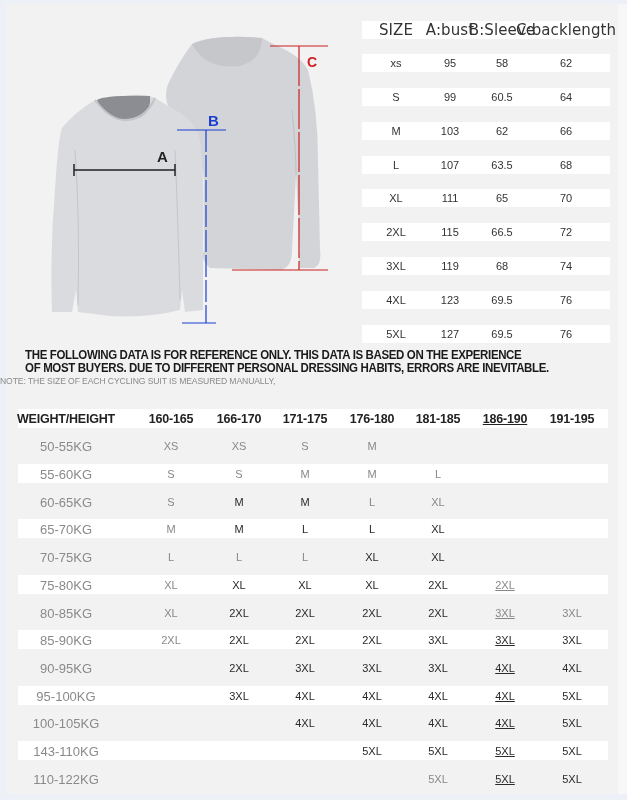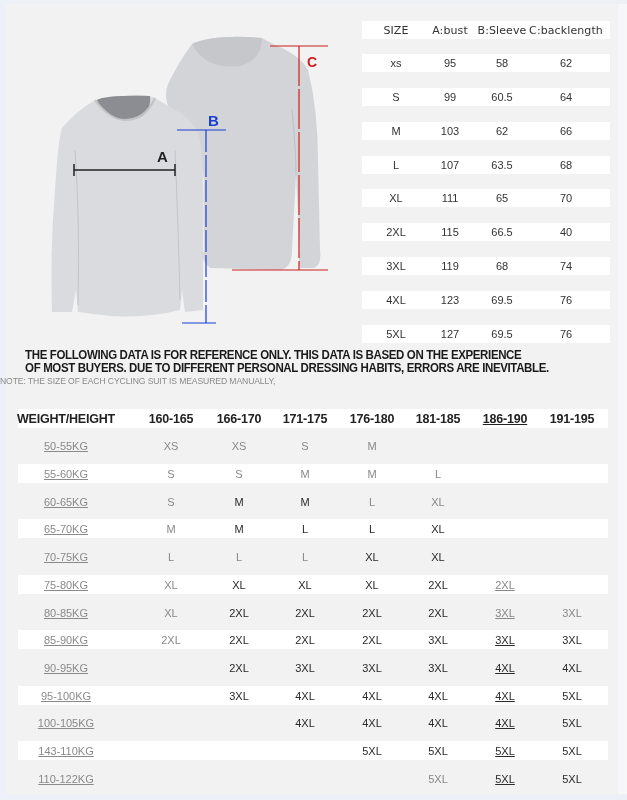--- a/index.html
+++ b/index.html
@@ -10,39 +10,39 @@
 
   
   .garment { position: absolute; left: 0; top: 0; width: 360px; height: 340px; }
   .garment svg { width: 360px; height: 340px; display: block; }
 
   
   .size-table { position: absolute; left: 362px; top: 18px; width: 248px; }
   .size-row { position: absolute; left: 0; width: 248px; height: 18px; display: flex; align-items: center; }
   .size-row.stripe { background: #ffffff; }
   .size-row span { position: absolute; top: 50%; transform: translate(-50%, -50%); font-size: 11px; color: #333; white-space: nowrap; }
-  .size-row.header span { font-family: "DejaVu Sans", sans-serif; font-size: 11px; color: #333; letter-spacing: 0.1px; }
+  .size-row.header span { font-family: "DejaVu Sans", sans-serif; font-size: 15px; color: #333; letter-spacing: 0.1px; }
   .c0 { left: 34px; } .c1 { left: 88px; } .c2 { left: 140px; } .c3 { left: 204px; }
 
   
   .disclaimer { position: absolute; left: 0; top: 349px; width: 627px; text-align: left; }
   .disclaimer .main { font-size: 12.5px; font-weight: bold; color: #1a1a1a; line-height: 13px; letter-spacing: -0.4px; transform: scaleX(0.92); }
   .disclaimer .note { font-size: 8.6px; color: #8a8a8a; line-height: 10px; margin-top: 1px; letter-spacing: -0.1px; }
   .disclaimer .note b { color: #222; }
 
   
   .wh-table { position: absolute; left: 18px; top: 406px; width: 590px; }
   .wh-row { position: absolute; left: 0; width: 590px; height: 19px; }
   .wh-row.stripe { background: #ffffff; }
   .wh-row span { position: absolute; top: 50%; transform: translate(-50%, -50%); white-space: nowrap; font-size: 11px; color: #888; }
   .wh-row.header span { font-size: 12.5px; font-weight: bold; color: #222; letter-spacing: -0.2px; }
   .wh-row span.dark { color: #2a2a2a; }
   .w0 { left: 48px; } .w1 { left: 153px; } .w2 { left: 221px; } .w3 { left: 287px; } .w4 { left: 354px; }
   .w5 { left: 420px; } .w6 { left: 487px; text-decoration: underline; } .w7 { left: 554px; }
-  .wh-row .w0.label { color: #8a8a8a; font-size: 11px; text-decoration: underline; }
+  .wh-row .w0.label { color: #8a8a8a; font-size: 13px; }
 </style>
 </head>
 <body>
 
 <div class="panel"></div>
 <div class="panel-right-edge"></div>
 
 <div class="garment">
   <svg viewBox="0 0 360 340" xmlns="http://www.w3.org/2000/svg">
 
@@ -117,21 +117,21 @@
   <div class="size-row stripe" style="top:171px">
     <span class="c0">XL</span>
     <span class="c1">111</span>
     <span class="c2">65</span>
     <span class="c3">70</span>
   </div>
   <div class="size-row stripe" style="top:205px">
     <span class="c0">2XL</span>
     <span class="c1">115</span>
     <span class="c2">66.5</span>
-    <span class="c3">40</span>
+    <span class="c3">72</span>
   </div>
   <div class="size-row stripe" style="top:239px">
     <span class="c0">3XL</span>
     <span class="c1">119</span>
     <span class="c2">68</span>
     <span class="c3">74</span>
   </div>
   <div class="size-row stripe" style="top:273px">
     <span class="c0">4XL</span>
     <span class="c1">123</span>

